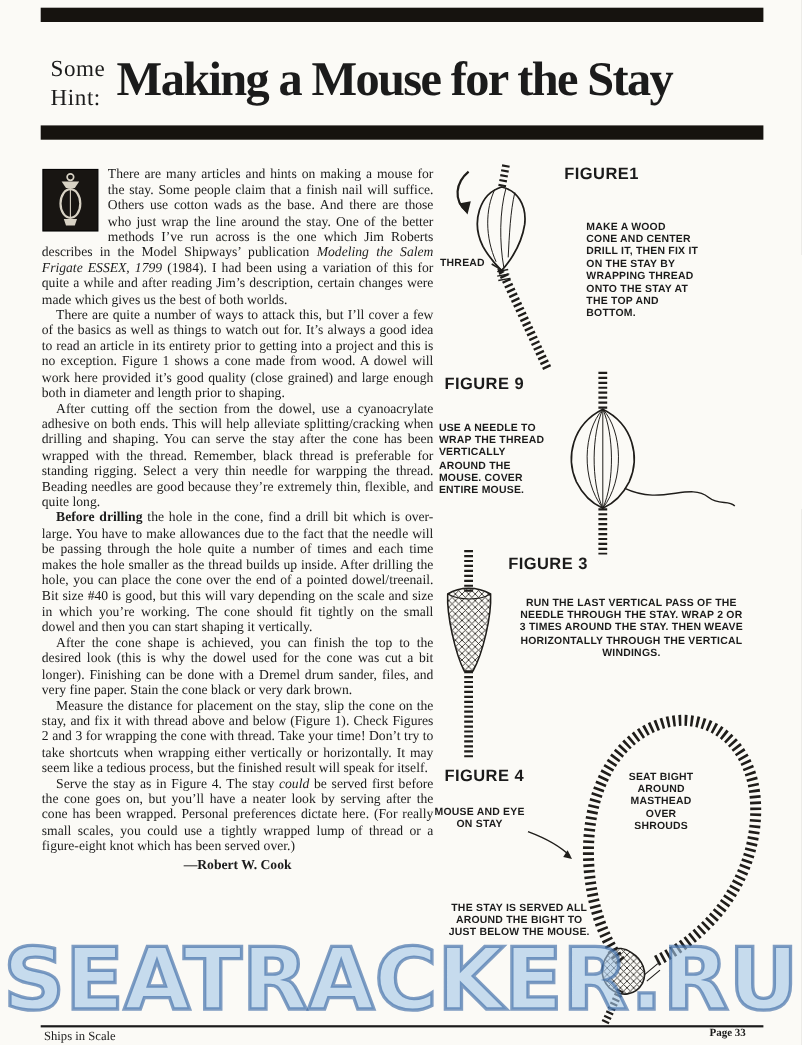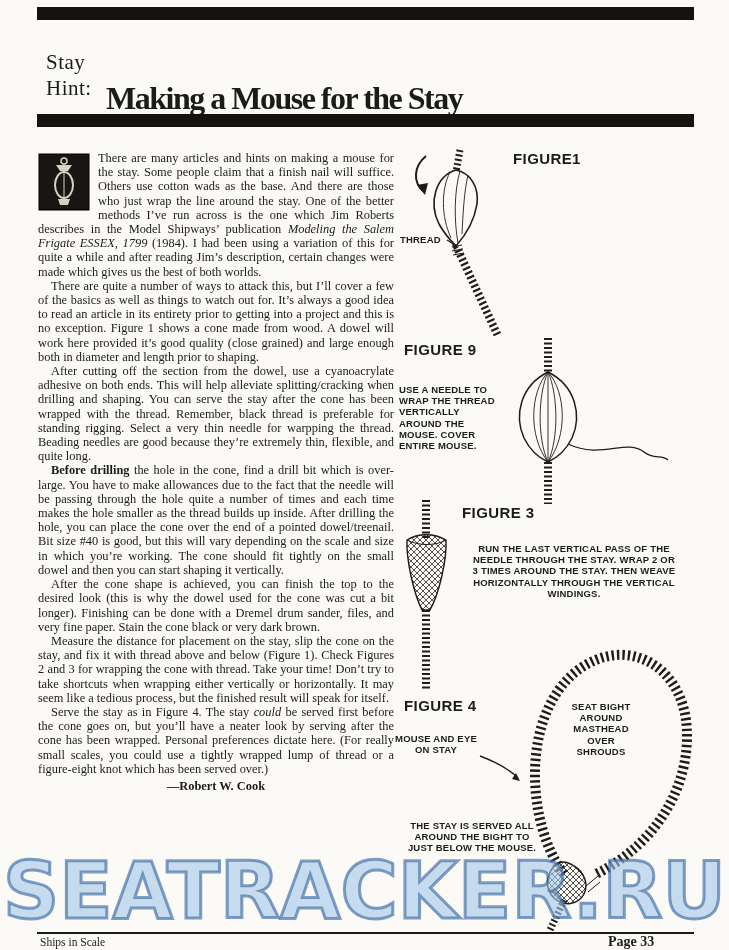--- a/index.html
+++ b/index.html
@@ -2,22 +2,22 @@
 <html><head>
 <meta charset="utf-8">
 <style>
   html,body{margin:0;padding:0;background:#6e6e6e;}
   .page{position:relative;width:729px;height:950px;margin:0 auto;background:#fbfaf6;
         font-family:"Liberation Serif",serif;color:#1b1b1b;overflow:hidden;}
   .bar{position:absolute;left:37px;width:657px;height:13px;background:#16130f;}
   #bar-top{top:7px;}
   #bar-mid{top:114px;}
   .kicker{position:absolute;left:46px;top:49px;font-size:21px;line-height:26px;letter-spacing:.5px;}
-  .title{position:absolute;left:106px;top:46px;width:592px;font-size:32px;font-weight:700;
-         letter-spacing:-1.5px;white-space:nowrap;margin-top:34px;}
+  .title{position:absolute;left:106px;top:46px;width:592px;font-size:44px;font-weight:700;
+         letter-spacing:-1.5px;white-space:nowrap;}
   .body-col{position:absolute;left:38px;top:151px;width:356px;font-size:12.4px;
             line-height:14.2px;text-align:justify;}
   .para{margin:0;text-indent:13px;}
   .para.first{text-indent:0;}
   .dropcap{float:left;width:52px;height:58px;margin:2px 8px 1px 0;}
   .seg-italic{font-style:italic;}
   .seg-bold{font-weight:700;}
   .byline{margin:3px 0 0;text-align:center;font-weight:700;text-indent:0;}
   .fig-heading{position:absolute;font-family:"Liberation Sans",sans-serif;font-weight:700;
                font-size:15px;letter-spacing:.4px;}
@@ -36,36 +36,36 @@
   #fig3-caption{left:470px;top:543px;width:208px;}
   #fig3-art{left:396px;top:498px;}
   #fig4-heading{left:404px;top:697px;}
   #fig4-label-mouse{left:393px;top:733px;width:86px;}
   #fig4-label-seat{left:566px;top:701px;width:70px;}
   #fig4-label-served{left:406px;top:820px;width:132px;}
   #fig4-art{left:492px;top:628px;}
   #fig4-arrow-mouse{left:478px;top:754px;}
   .footer-rule{position:absolute;left:37px;top:932px;width:657px;height:2px;background:#1b1b1b;}
   #footer-left{position:absolute;left:40px;top:936px;font-size:11.5px;}
-  #footer-right{position:absolute;left:608px;top:934px;font-size:14px;font-weight:700;}
+  #footer-right{position:absolute;left:645px;top:934px;font-size:10px;font-weight:700;}
   .watermark{position:absolute;left:-6px;right:-6px;top:852px;text-align:center;z-index:50;
              font-family:"DejaVu Sans",sans-serif;font-weight:700;font-size:78px;line-height:1;
              color:rgba(164,199,232,.6);-webkit-text-stroke:3px rgba(62,108,166,.65);
              pointer-events:none;}
   svg .ink{stroke:#1f1d1a;fill:none;}
 </style>
 </head>
 <body>
 
 <div class="page">
 
   <div class="bar" id="bar-top"></div>
 
   <div class="kicker">
-    <div>Stay</div>
+    <div>Some</div>
     <div>Hint:</div>
   </div>
 
   <div class="title">Making a Mouse for the Stay</div>
 
   <div class="bar" id="bar-mid"></div>
 
   <div class="body-col">
     <p class="para first"><span class="dropcap"><svg width="52" height="58" viewBox="0 0 52 58">
             <rect x="1" y="1" width="50" height="56" fill="#181512" stroke="#000"></rect>
@@ -79,20 +79,21 @@
     <p class="para"><span>After cutting off the section from the dowel, use a cyanoacrylate adhesive on both ends. This will help alleviate splitting/cracking when drilling and shaping. You can serve the stay after the cone has been wrapped with the thread. Remember, black thread is preferable for standing rigging. Select a very thin needle for warpping the thread. Beading needles are good because they’re extremely thin, flexible, and quite long.</span></p>
     <p class="para"><span class="seg-bold">Before drilling</span><span> the hole in the cone, find a drill bit which is over-large. You have to make allowances due to the fact that the needle will be passing through the hole quite a number of times and each time makes the hole smaller as the thread builds up inside. After drilling the hole, you can place the cone over the end of a pointed dowel/treenail. Bit size #40 is good, but this will vary depending on the scale and size in which you’re working. The cone should fit tightly on the small dowel and then you can start shaping it vertically.</span></p>
     <p class="para"><span>After the cone shape is achieved, you can finish the top to the desired look (this is why the dowel used for the cone was cut a bit longer). Finishing can be done with a Dremel drum sander, files, and very fine paper. Stain the cone black or very dark brown.</span></p>
     <p class="para"><span>Measure the distance for placement on the stay, slip the cone on the stay, and fix it with thread above and below (Figure 1). Check Figures 2 and 3 for wrapping the cone with thread. Take your time! Don’t try to take shortcuts when wrapping either vertically or horizontally. It may seem like a tedious process, but the finished result will speak for itself.</span></p>
     <p class="para"><span>Serve the stay as in Figure 4. The stay </span><span class="seg-italic">could</span><span> be served first before the cone goes on, but you’ll have a neater look by serving after the cone has been wrapped. Personal preferences dictate here. (For really small scales, you could use a tightly wrapped lump of thread or a figure-eight knot which has been served over.)</span></p>
     <p class="byline">—Robert W. Cook</p>
   </div>
 
   <div class="fig-heading" id="fig1-heading">FIGURE1</div>
   <div class="fig-caption" id="fig1-annotation">THREAD</div>
+  <div class="fig-caption" id="fig1-caption">MAKE A WOOD CONE AND CENTER DRILL IT, THEN FIX IT ON THE STAY BY WRAPPING THREAD ONTO THE STAY AT THE TOP AND BOTTOM.</div>
   <svg class="art" id="fig1-art" width="120" height="195" viewBox="0 0 120 195">
     <path class="ink" d="M22,10 C10,20 8,36 20,46" stroke-width="2"></path>
     <path d="M13,39 L21,49 L24,37 Z" fill="#1f1d1a"></path>
     <path class="ink" d="M56,4 L52,26" stroke-width="7" stroke-dasharray="2 2.5"></path>
     <path class="ink" d="M52,24 C32,30 24,56 35,78 C40,87 46,94 52,100 C60,91 70,77 73,58 C75,40 66,27 52,24 Z" stroke-width="1.6"></path>
     <path class="ink" d="M46,26 C37,44 37,70 47,92" stroke-width=".9"></path>
     <path class="ink" d="M56,25 C50,46 50,75 54,97" stroke-width=".9"></path>
     <path class="ink" d="M64,29 C60,46 59,68 58,88" stroke-width=".9"></path>
     <path class="ink" d="M48,101 L58,99 M48,105 L59,103 M49,109 L60,107" stroke-width="1.2"></path>
     <path class="ink" d="M54,104 L94,190" stroke-width="8" stroke-dasharray="2.2 2.6"></path>

